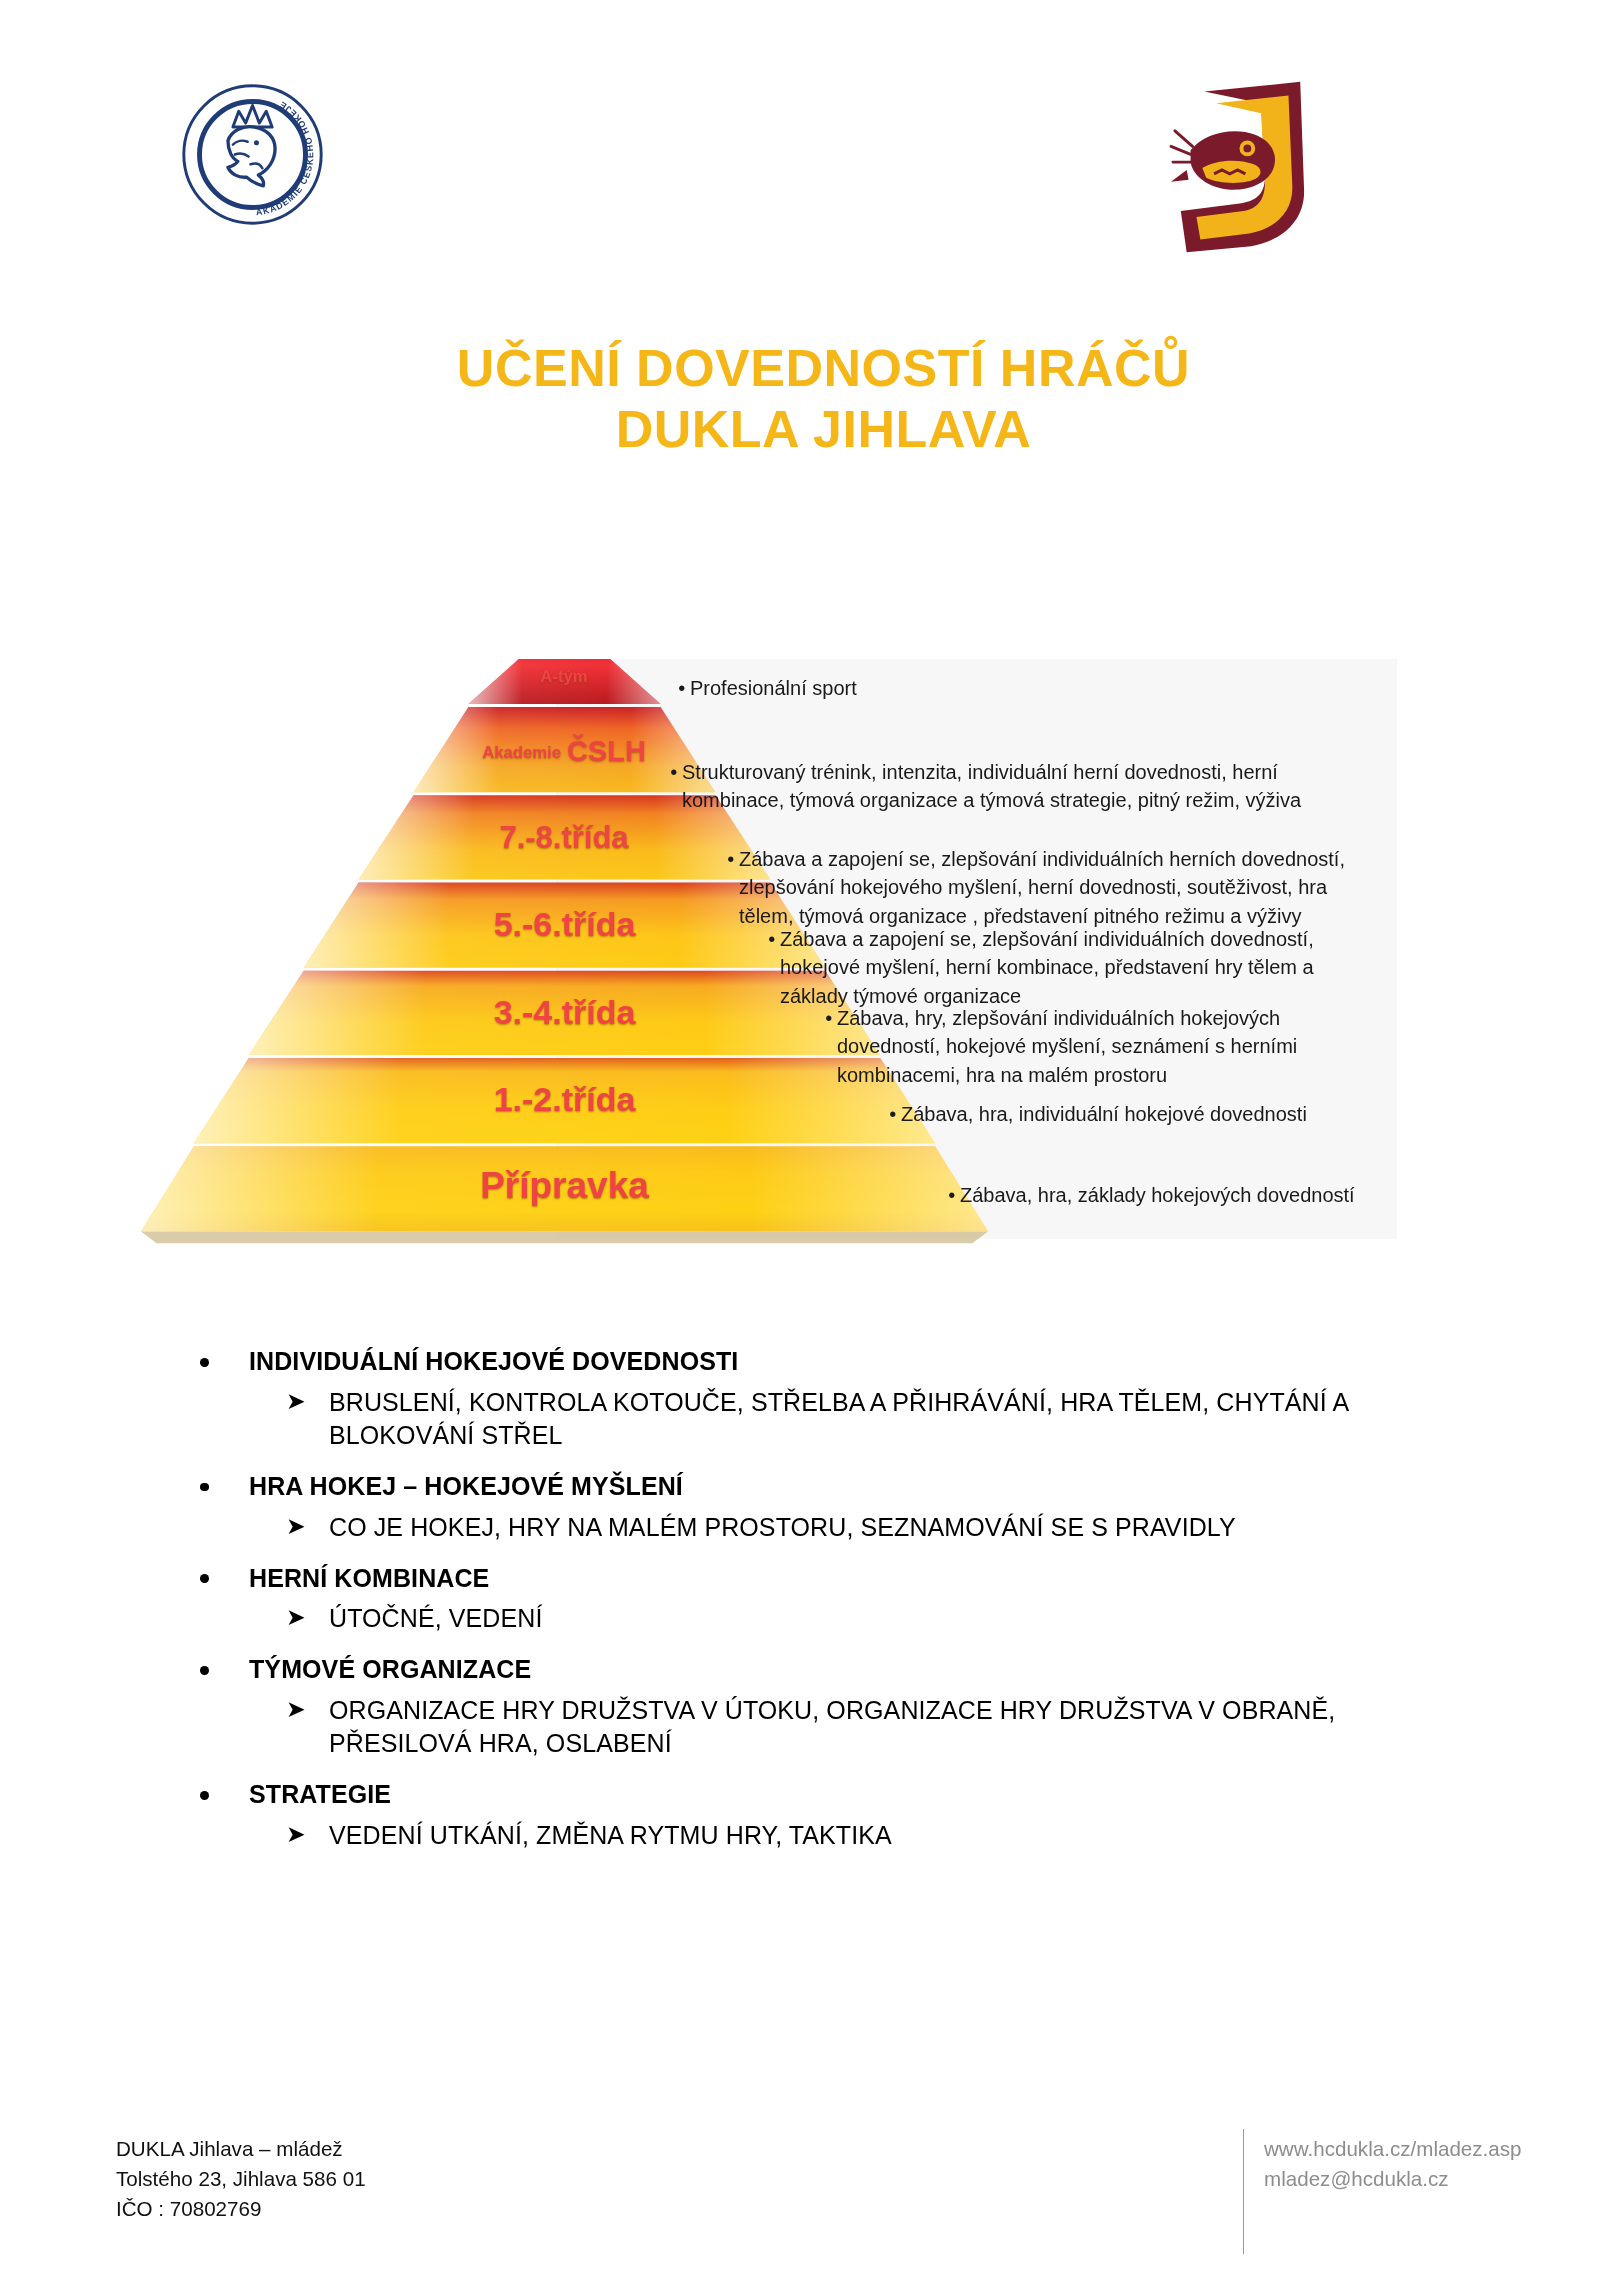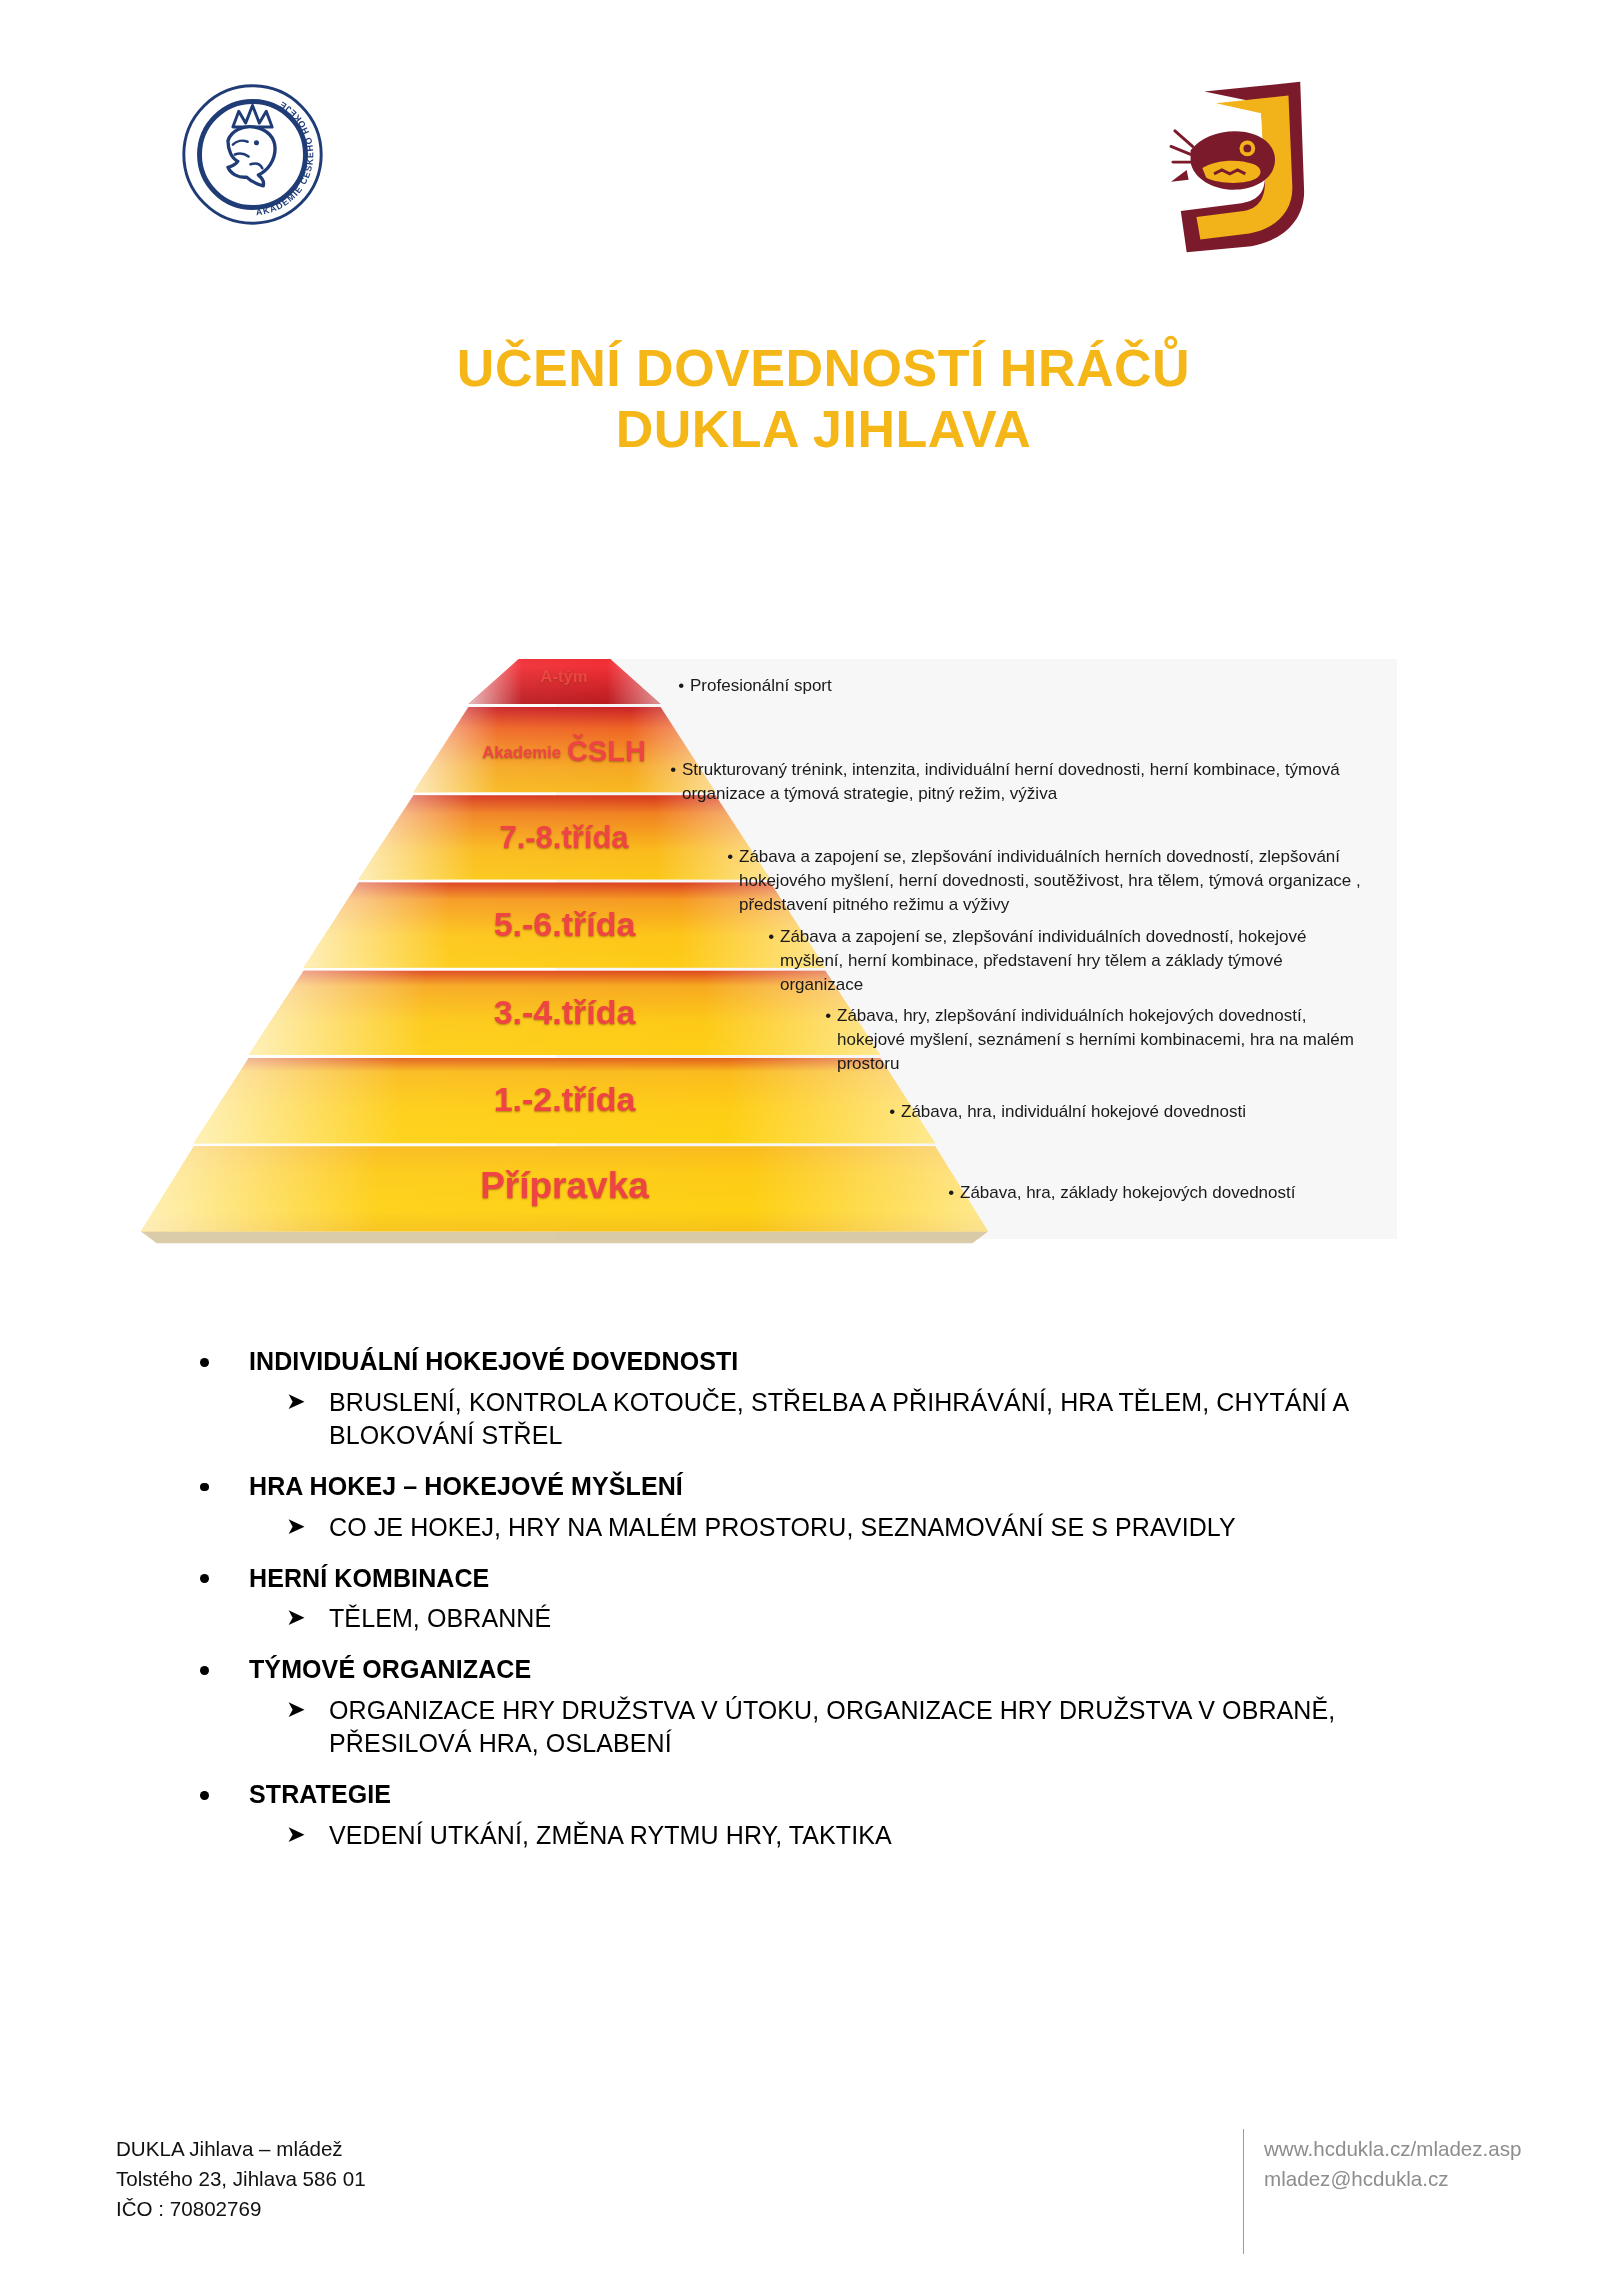--- a/index.html
+++ b/index.html
@@ -72,21 +72,21 @@
     font-family: "Liberation Sans", sans-serif;
     font-weight: bold;
     text-align: center;
     text-shadow: 0 1px 2px rgba(120,60,0,0.55);
     white-space: nowrap;
     pointer-events: none;
   }
   .bullet-box {
     position: absolute;
     font-family: "Liberation Sans", sans-serif;
-    font-size: 17px;
+    font-size: 20px;
     line-height: 1.42;
     color: #1a1a1a;
   }
   .bullet-box .b {
     display: inline-block;
     width: 11.8px;
     margin-left: -11.8px;
   }
   .bullet-box .btxt { display: inline; }
 
@@ -371,21 +371,21 @@
     <span class="arrow">➤</span>
     <span>CO JE HOKEJ, HRY NA MALÉM PROSTORU, SEZNAMOVÁNÍ SE S PRAVIDLY</span>
   </div>
 
   <div class="olv1">
     <span class="dot"></span>
     <span>HERNÍ KOMBINACE</span>
   </div>
   <div class="olv2">
     <span class="arrow">➤</span>
-    <span>TĚLEM, OBRANNÉ</span>
+    <span>ÚTOČNÉ, VEDENÍ</span>
   </div>
 
   <div class="olv1">
     <span class="dot"></span>
     <span>TÝMOVÉ ORGANIZACE</span>
   </div>
   <div class="olv2">
     <span class="arrow">➤</span>
     <span>ORGANIZACE HRY DRUŽSTVA V ÚTOKU, ORGANIZACE HRY DRUŽSTVA V OBRANĚ, PŘESILOVÁ HRA, OSLABENÍ</span>
   </div>

